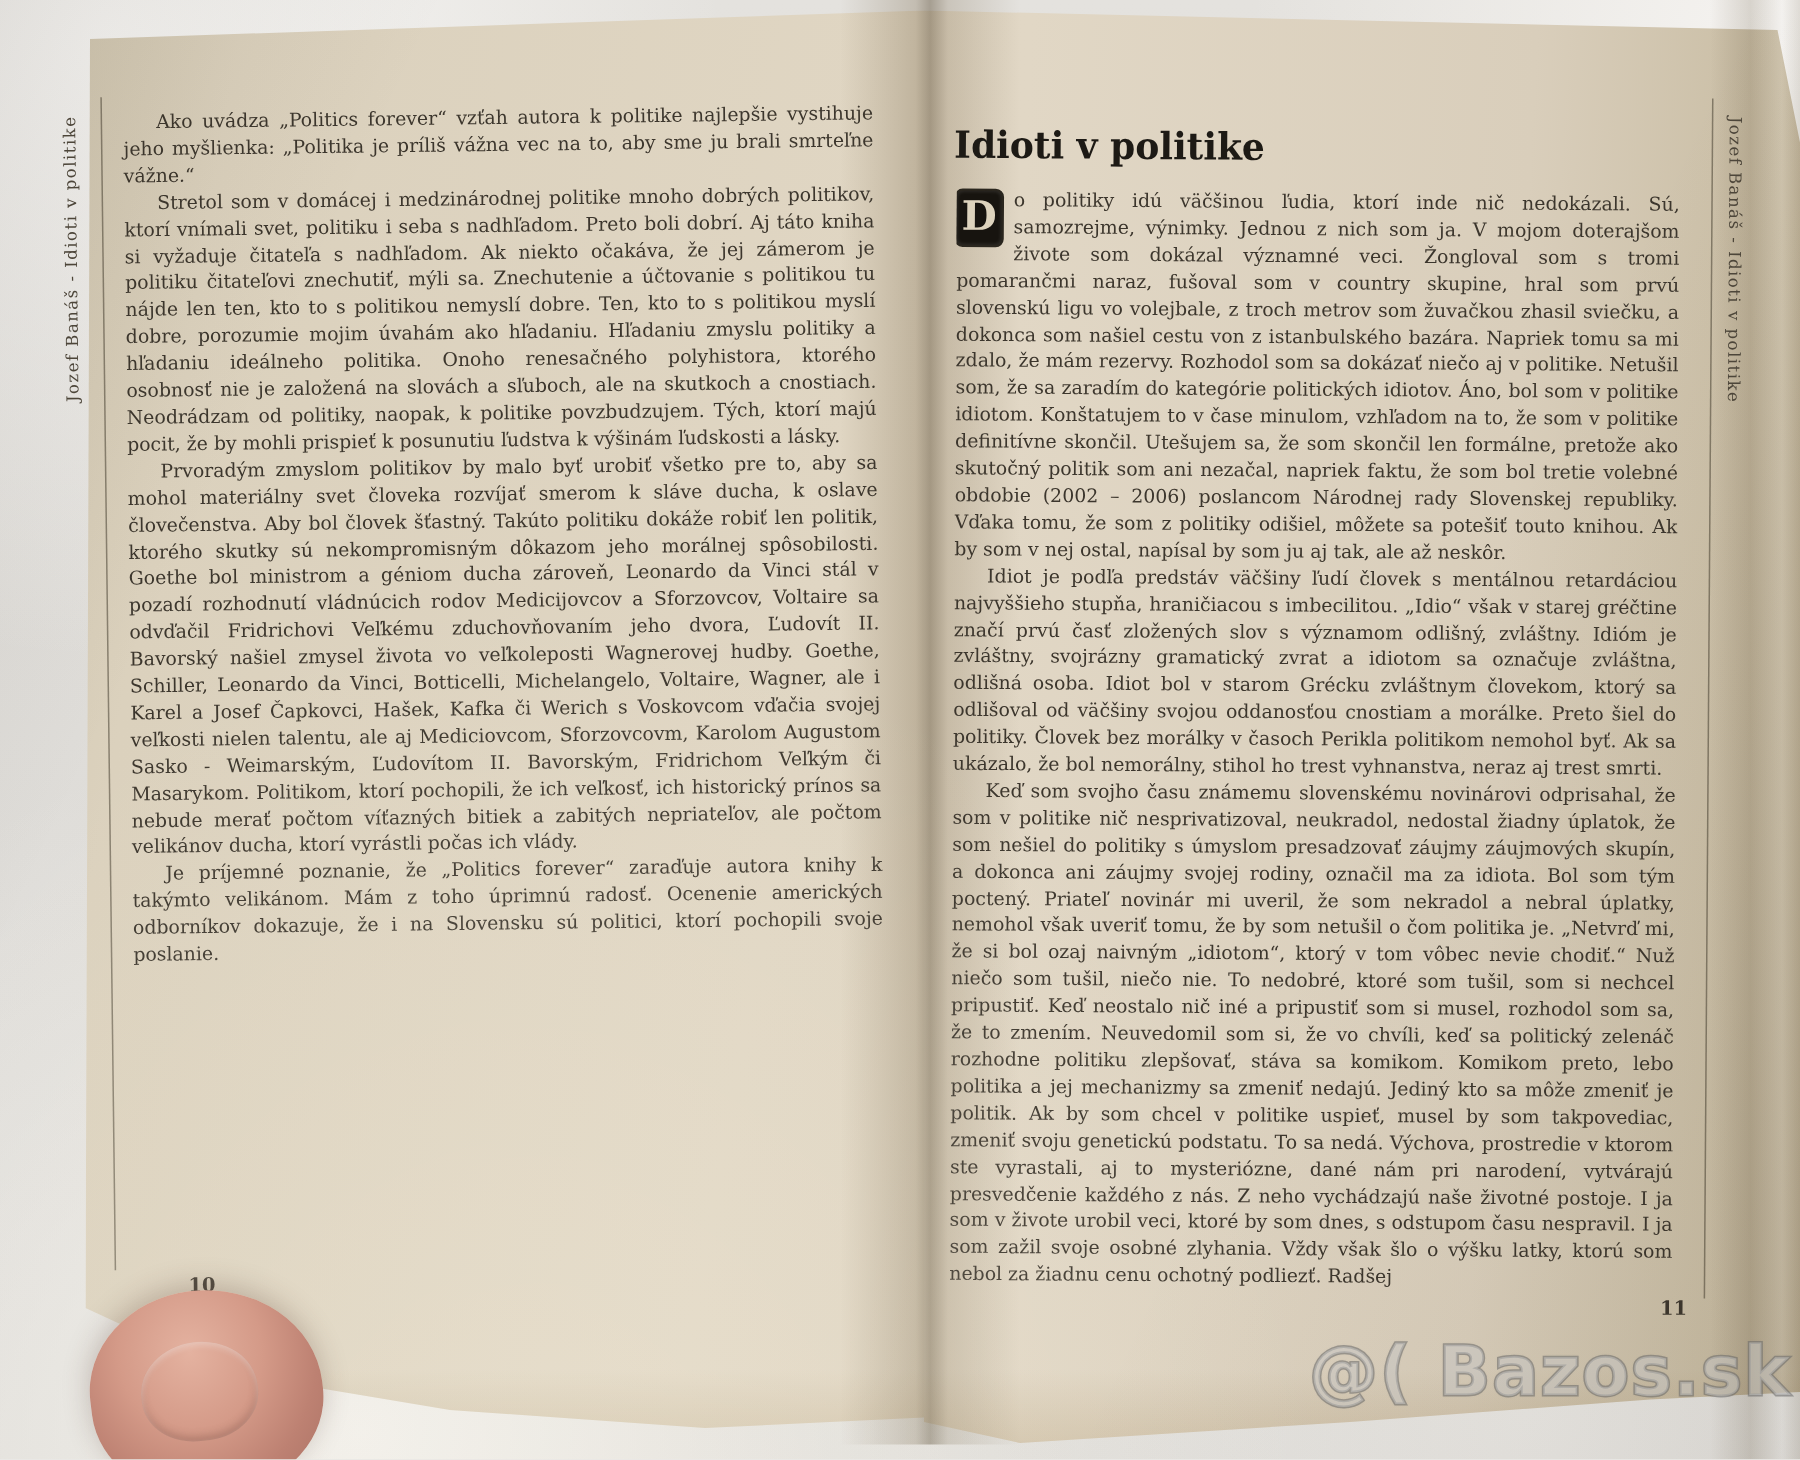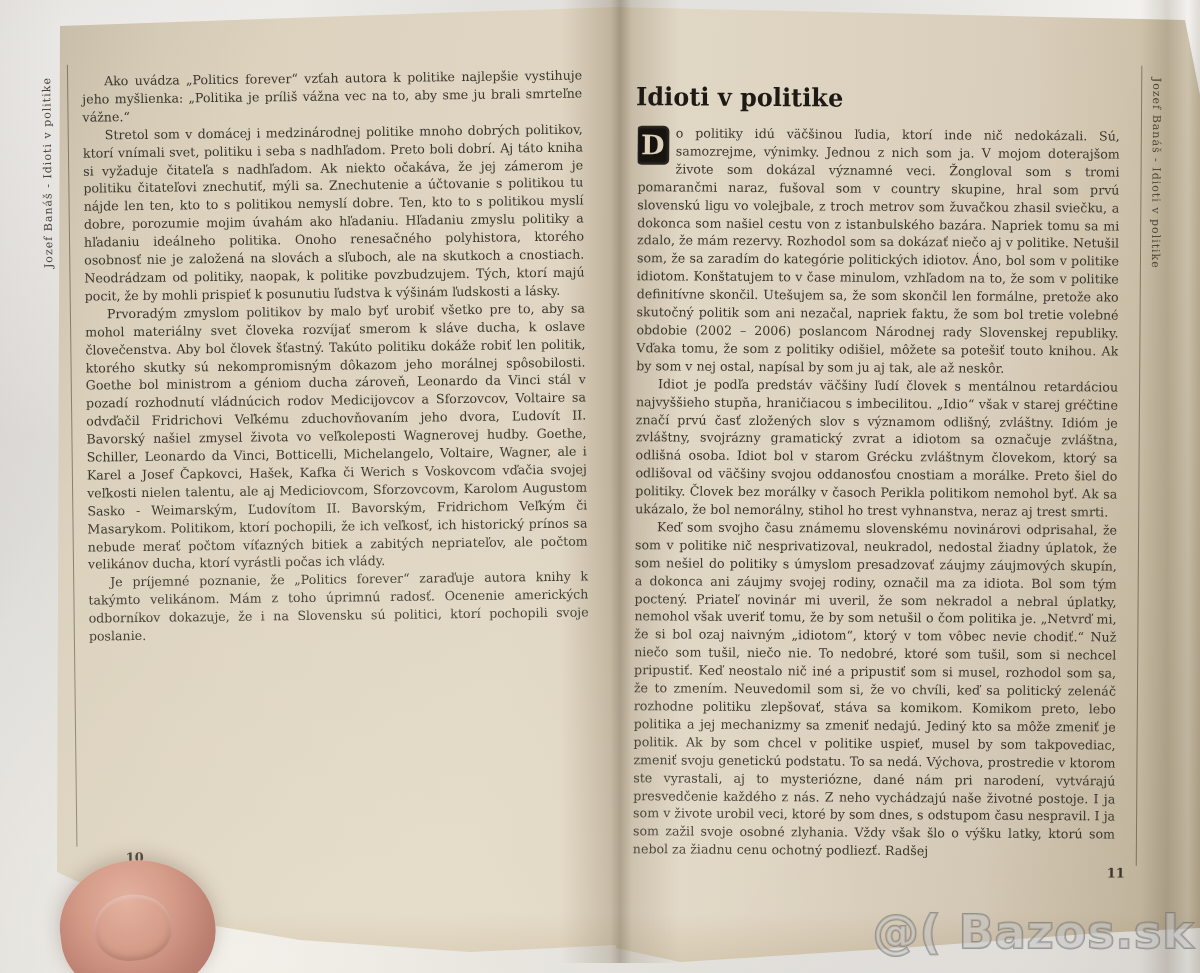--- a/index.html
+++ b/index.html
@@ -98,21 +98,21 @@
     box-shadow:0 -4px 18px rgba(80,50,40,0.25);
   }
   .thumb-nail{
     position:absolute;left:34px;top:34px;width:78px;height:66px;
     border-radius:50% 50% 46% 46%;
     background:radial-gradient(ellipse at 50% 45%, #cfa396 0%, #c29185 55%, #b3National 100%, #b07f74 100%);
     box-shadow:inset 0 2px 4px rgba(255,255,255,0.35), inset 0 -3px 6px rgba(100,60,50,0.30);
   }
   
   .watermark{
-    position:absolute;right:6px;bottom:14px;
+    position:absolute;right:6px;bottom:32px;
     font-family:"DejaVu Sans","Liberation Sans",sans-serif;
     font-weight:700;font-size:46px;letter-spacing:1px;
     color:rgba(235,235,235,0.34);
     -webkit-text-stroke:2px rgba(105,105,105,0.55);
     paint-order:stroke fill;
     text-shadow:0 0 2px rgba(120,120,120,0.25);
     white-space:nowrap;
   }
 </style>
 </head>

